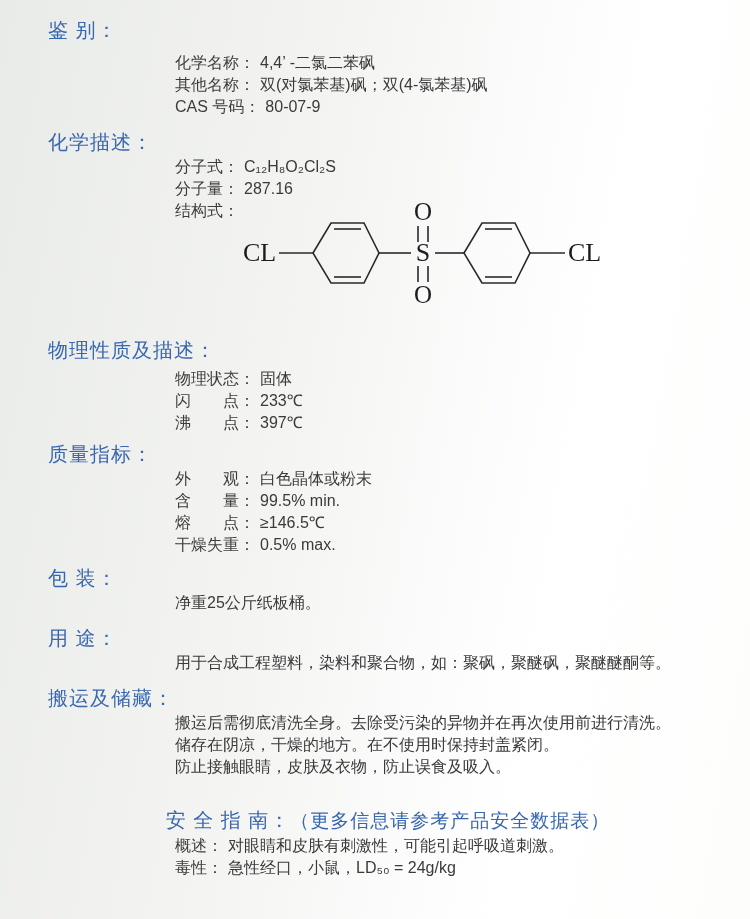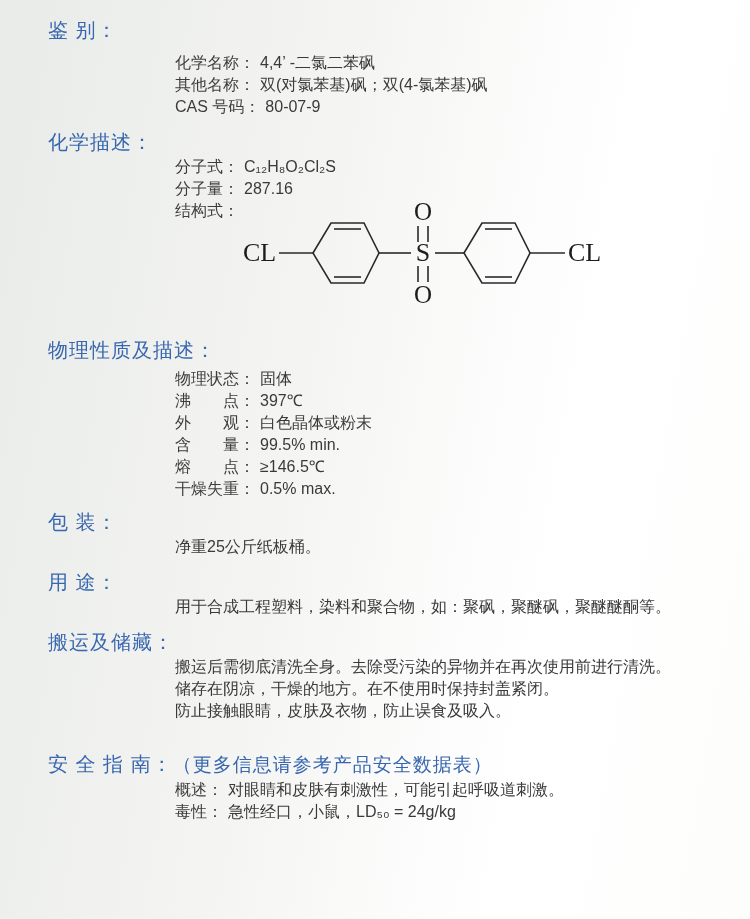--- a/index.html
+++ b/index.html
@@ -38,21 +38,21 @@
   }
   
   .mt-c1 { margin-top: 8px; }
   .mt-h2 { margin-top: 10px; }
   .mt-h3 { margin-top: 30px; }
   .mt-c3 { margin-top: 4px; }
   .mt-h4 { margin-top: 6px; }
   .mt-h5 { margin-top: 8px; }
   .mt-h6 { margin-top: 10px; }
   .mt-h7 { margin-top: 10px; }
-  .mt-h8 { margin-top: 28px; }
+  .mt-h8 { margin-top: 28px; text-align: center; }
 </style>
 </head>
 <body>
 
 <div class="page">
 
   <div class="heading">鉴 别：</div>
   <div class="content mt-c1">
     <div class="row">
       <span class="lbl">化学名称：</span><span class="val">4,4’ -二氯二苯砜</span>
@@ -109,24 +109,28 @@
       </svg>
     </div>
   </div>
 
   <div class="heading mt-h3">物理性质及描述：</div>
   <div class="content mt-c3">
     <div class="row">
       <span class="lbl">物理状态：</span><span class="val">固体</span>
     </div>
     <div class="row">
+      <span class="lbl">闪　　点：</span><span class="val">233℃</span>
+    </div>
+    <div class="row">
       <span class="lbl">沸　　点：</span><span class="val">397℃</span>
     </div>
   </div>
 
+  <div class="heading mt-h4">质量指标：</div>
   <div class="content">
     <div class="row">
       <span class="lbl">外　　观：</span><span class="val">白色晶体或粉末</span>
     </div>
     <div class="row">
       <span class="lbl">含　　量：</span><span class="val">99.5% min.</span>
     </div>
     <div class="row">
       <span class="lbl">熔　　点：</span><span class="val">≥146.5℃</span>
     </div>

